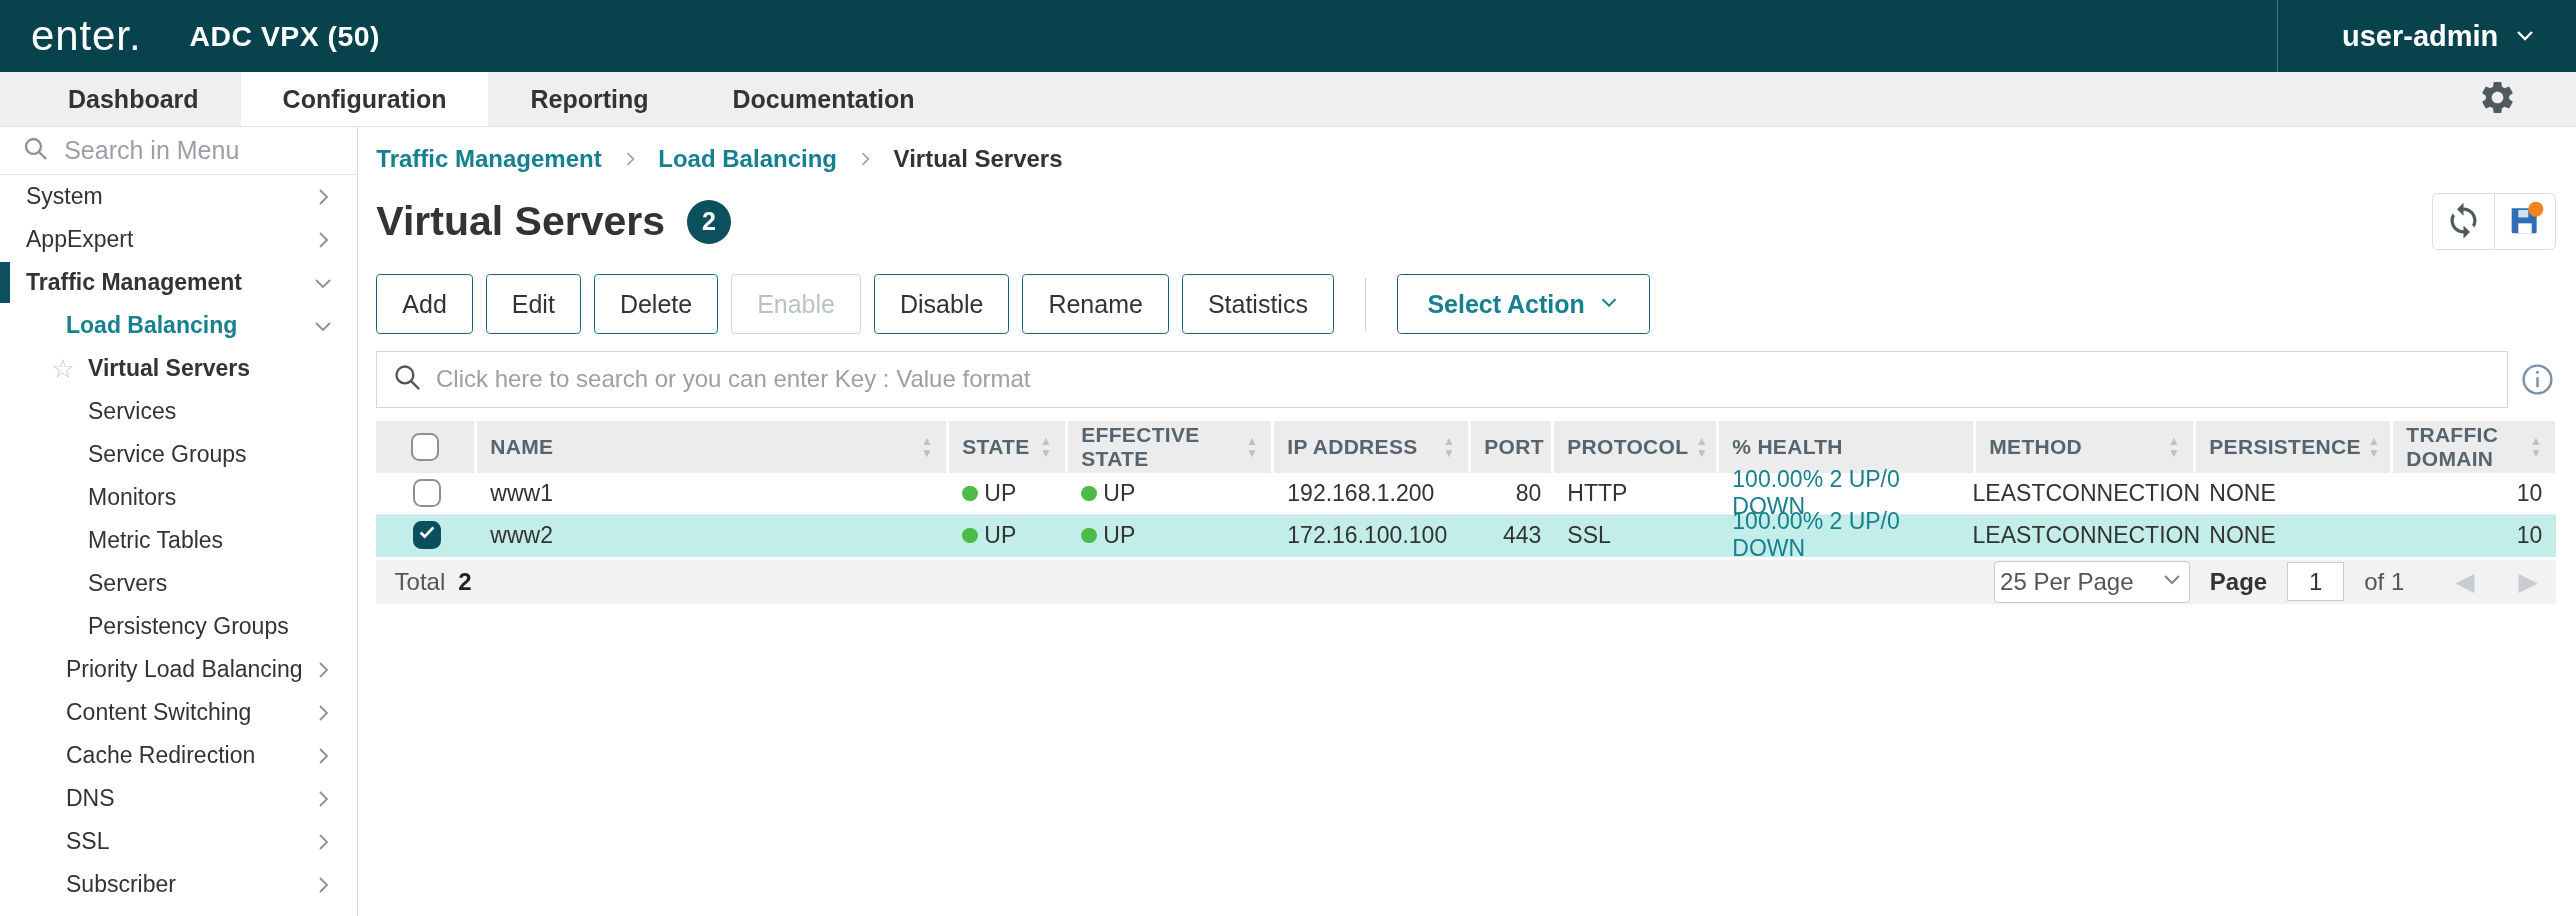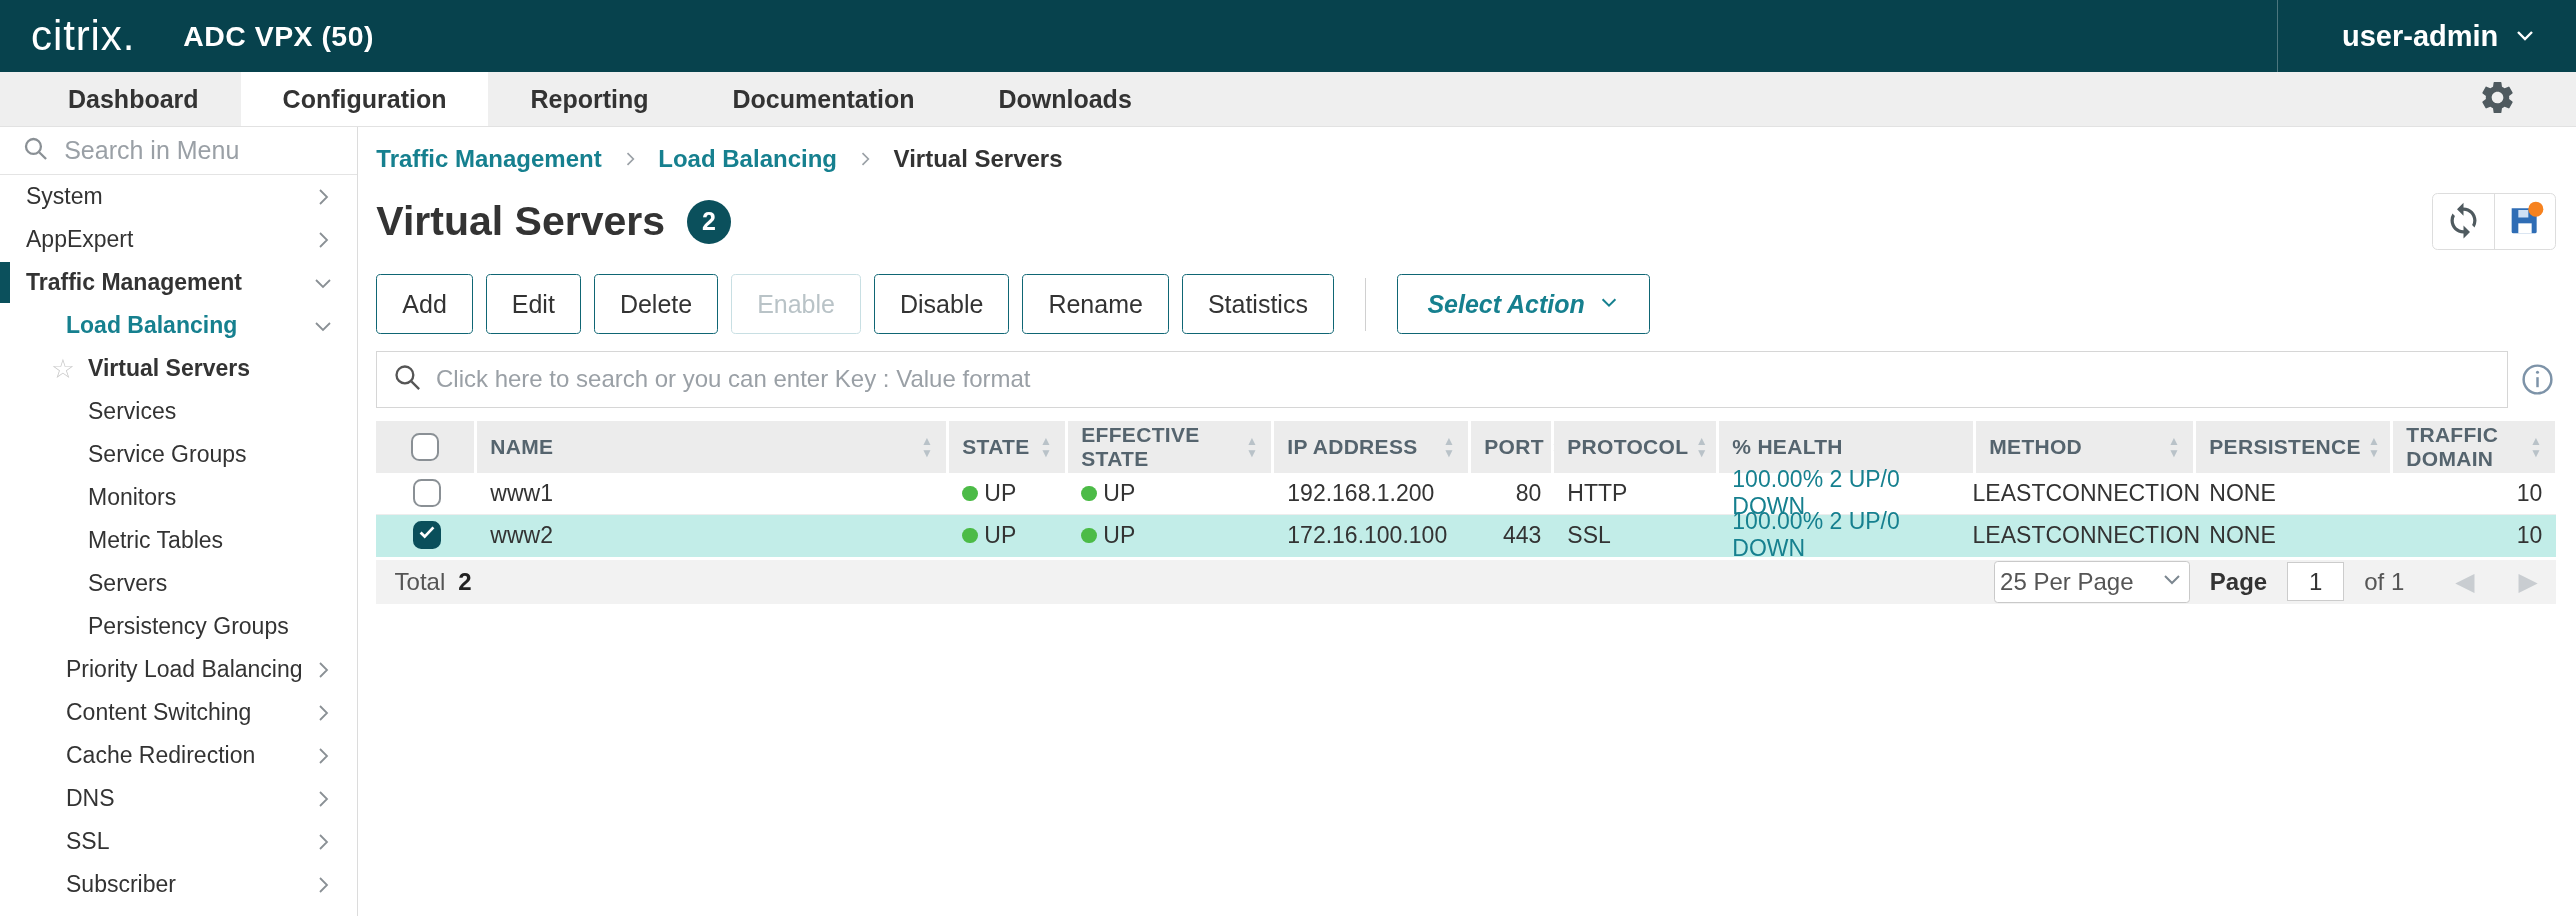--- a/index.html
+++ b/index.html
@@ -59,21 +59,21 @@
   .icon-group { position:absolute; right:0; top:0; height:57px; border:0.9px solid #ddd;
     border-radius:5.5px; display:flex; align-items:center; background:#fff; }
   .icon-cell { width:61px; height:100%; display:flex; align-items:center; justify-content:center; cursor:pointer; }
   .icon-cell + .icon-cell { border-left:0.9px solid #ddd; }
   
   .toolbar { margin-top:24px; display:flex; align-items:center; gap:13px; }
   .btn { height:60px; padding:0 25px; border:1.8px solid #0f6674; border-radius:4.6px; background:#fff;
     font-size:25px; color:#333; display:flex; align-items:center; cursor:pointer; font-family:inherit; }
   .btn.disabled { border-color:#c8dfe3; color:#b9c3c7; cursor:default; }
   .toolbar-divider { width:0.9px; height:53px; background:#d0d0d0; margin:0 18.3px; }
-  .btn.select-action { color:#16808f; gap:13px; padding:0 29px; font-weight:bold;font-style:italic; }
+  .btn.select-action { color:#16808f; gap:13px; padding:0 29px; font-weight:bold; }
   
   .search-row { margin-top:16.5px; display:flex; align-items:center; }
   .search-box { flex:1; height:57px; border:0.9px solid #d6d6d6; background:#fff;
     display:flex; align-items:center; padding-left:14.7px; gap:13px; }
   .search-box input { flex:1; border:none; outline:none; font-size:24px; color:#555;
     font-family:inherit; }
   .search-box input::placeholder { color:#9aa0a6; }
   .info-wrap { margin-left:11px; display:flex; cursor:pointer; }
   
   .table { margin-top:13px; }
@@ -108,21 +108,21 @@
   .page-input { width:57px; height:39px; border:0.9px solid #ccc; background:#fff; text-align:center;
     font-size:24px; color:#333; font-family:inherit; }
   .pg-arrow { font-size:25px; color:#c9cdd1; cursor:default; }
   .pg-prev { margin-left:31px; }
   .pg-next { margin-left:24px; }
 </style>
 </head>
 <body>
 
 <div class="topbar">
-  <div class="logo">citrix.</div>
+  <div class="logo">enter.</div>
   <div class="product">ADC VPX (50)</div>
   <div class="user-area">
     <span class="user-name">user-admin</span>
     <span>
       <svg width="24" height="24" viewBox="0 0 24 24" fill="none" stroke="#fff" stroke-width="2.4">
           <path d="M5 9l7 7 7-7"></path>
         </svg>
     </span>
   </div>
 </div>
@@ -132,23 +132,20 @@
       <span>Dashboard</span>
     </div>
   <div class="tab active">
       <span>Configuration</span>
     </div>
   <div class="tab">
       <span>Reporting</span>
     </div>
   <div class="tab">
       <span>Documentation</span>
-    </div>
-  <div class="tab">
-      <span>Downloads</span>
     </div>
   <div class="gear-wrap">
     <span>
       <svg width="39" height="39" viewBox="0 0 24 24" fill="#4f5a5f">
           <path d="M19.14 12.94c.04-.3.06-.61.06-.94s-.02-.64-.07-.94l2.03-1.58a.49.49 0 00.12-.61l-1.92-3.32a.488.488 0 00-.59-.22l-2.39.96c-.5-.38-1.03-.7-1.62-.94l-.36-2.54a.484.484 0 00-.48-.41h-3.84c-.24 0-.43.17-.47.41l-.36 2.54c-.59.24-1.13.57-1.62.94l-2.39-.96c-.22-.08-.47 0-.59.22L2.74 8.87c-.12.21-.08.47.12.61l2.03 1.58c-.05.3-.09.63-.09.94s.02.64.07.94l-2.03 1.58a.49.49 0 00-.12.61l1.92 3.32c.12.22.37.29.59.22l2.39-.96c.5.38 1.03.7 1.62.94l.36 2.54c.05.24.24.41.48.41h3.84c.24 0 .44-.17.47-.41l.36-2.54c.59-.24 1.13-.56 1.62-.94l2.39.96c.22.08.47 0 .59-.22l1.92-3.32c.12-.22.07-.47-.12-.61l-2.01-1.58zM12 15.6A3.61 3.61 0 018.4 12c0-1.98 1.62-3.6 3.6-3.6s3.6 1.62 3.6 3.6-1.62 3.6-3.6 3.6z"></path>
         </svg>
     </span>
   </div>
 </div>
 

